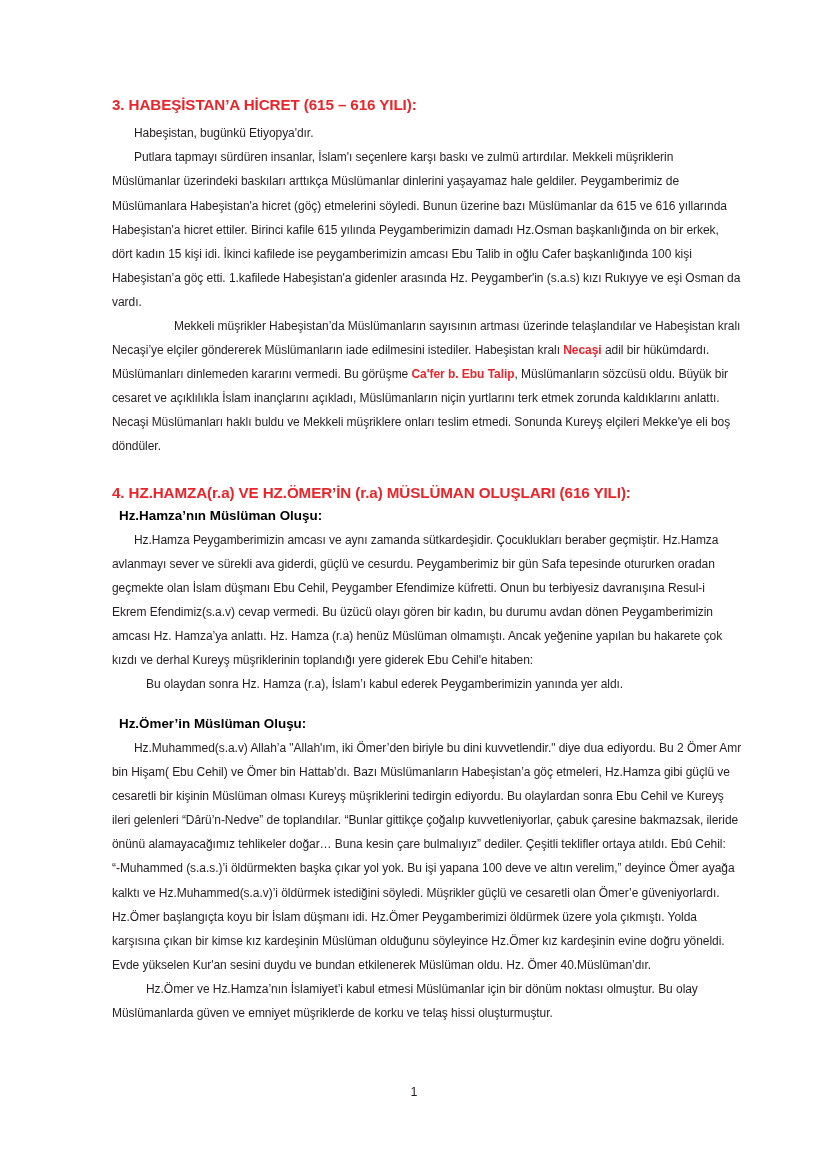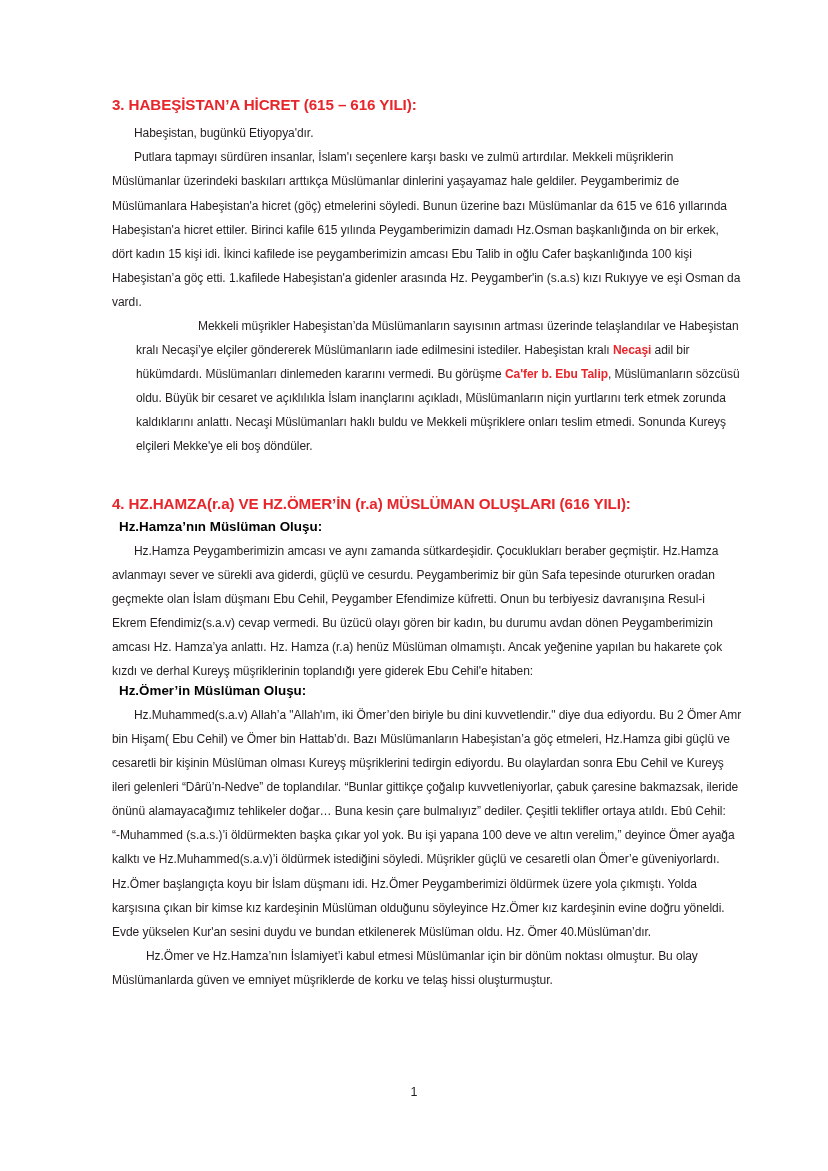--- a/index.html
+++ b/index.html
@@ -33,46 +33,47 @@
   .h-main {
     font-size: 15.2px;
     font-weight: bold;
     color: #e8252a;
     letter-spacing: -0.1px;
     line-height: 1.2;
     margin: 0 0 7px 0;
     white-space: nowrap;
   }
   .h-main.second {
-    margin-top: 36px;
+    margin-top: 25px;
     margin-bottom: 6px;
   }
   .h-sub {
     font-size: 13.4px;
     font-weight: bold;
     color: #000000;
     line-height: 1.25;
     margin: 0 0 3px 0;
     padding-left: 7px;
   }
   .h-sub.spaced {
+    margin-top: 20px;
   }
 
   
   p.para {
     font-size: 12px;
     line-height: 24.1px;
     color: #231f20;
     margin: 0;
     text-align: left;
     text-indent: 22px;
     letter-spacing: -0.05px;
   }
   p.para.noindent { text-indent: 0; }
-  p.para.bigindent { text-indent: 62px; margin-left: 24px; }
+  p.para.bigindent { text-indent: 62px; }
   p.para.midindent { text-indent: 34px; }
 
   .red {
     color: #e8252a;
     font-weight: bold;
   }
   .ital { font-style: italic; }
 
   
   .page-number {
@@ -99,20 +100,21 @@
 
     <p class="para bigindent"><span>Mekkeli müşrikler Habeşistan’da Müslümanların sayısının artması üzerinde telaşlandılar ve Habeşistan kralı Necaşi’ye elçiler göndererek Müslümanların iade edilmesini istediler. Habeşistan kralı </span><span class="red">Necaşi</span><span> adil bir hükümdardı. Müslümanları dinlemeden kararını vermedi. Bu görüşme </span><span class="red">Ca'fer b. Ebu Talip</span><span>, Müslümanların sözcüsü oldu. Büyük bir cesaret ve açıklılıkla İslam inançlarını açıkladı, Müslümanların niçin yurtlarını terk etmek zorunda kaldıklarını anlattı. Necaşi Müslümanları haklı buldu ve Mekkeli müşriklere onları teslim etmedi. Sonunda Kureyş elçileri Mekke'ye eli boş döndüler.</span></p>
 
     <h2 class="h-main second">4. HZ.HAMZA(r.a) VE HZ.ÖMER’İN (r.a) MÜSLÜMAN OLUŞLARI (616 YILI):</h2>
 
     <h3 class="h-sub">Hz.Hamza’nın Müslüman Oluşu:</h3>
 
     <p class="para">Hz.Hamza Peygamberimizin amcası ve aynı zamanda sütkardeşidir. Çocuklukları beraber geçmiştir. Hz.Hamza avlanmayı sever ve sürekli ava giderdi, güçlü ve cesurdu.  Peygamberimiz bir gün Safa tepesinde otururken oradan geçmekte olan İslam düşmanı Ebu Cehil, Peygamber Efendimize küfretti. Onun bu terbiyesiz davranışına Resul-i Ekrem Efendimiz(s.a.v) cevap vermedi. Bu üzücü olayı gören bir kadın, bu durumu avdan dönen Peygamberimizin amcası Hz. Hamza’ya anlattı. Hz. Hamza (r.a) henüz Müslüman olmamıştı. Ancak yeğenine yapılan bu hakarete çok kızdı ve derhal Kureyş müşriklerinin toplandığı yere giderek Ebu Cehil'e hitaben:</p>
 
 
+    <p class="para midindent">Bu olaydan sonra Hz. Hamza (r.a), İslam’ı kabul ederek Peygamberimizin yanında yer aldı.</p>
 
     <h3 class="h-sub spaced">Hz.Ömer’in Müslüman Oluşu:</h3>
 
     <p class="para">Hz.Muhammed(s.a.v) Allah’a "Allah'ım, iki Ömer’den biriyle bu dini kuvvetlendir." diye dua ediyordu. Bu 2 Ömer Amr bin Hişam( Ebu Cehil) ve Ömer bin Hattab’dı. Bazı Müslümanların Habeşistan’a göç etmeleri, Hz.Hamza gibi güçlü ve cesaretli bir kişinin Müslüman olması Kureyş müşriklerini tedirgin ediyordu. Bu olaylardan sonra Ebu Cehil ve Kureyş ileri gelenleri “Dârü’n-Nedve” de toplandılar. “Bunlar gittikçe çoğalıp kuvvetleniyorlar, çabuk çaresine bakmazsak, ileride önünü alamayacağımız tehlikeler doğar… Buna kesin çare bulmalıyız” dediler. Çeşitli teklifler ortaya atıldı. Ebû Cehil:</p>
 
     <p class="para noindent">“-Muhammed (s.a.s.)’i öldürmekten başka çıkar yol yok. Bu işi yapana 100 deve ve altın verelim,” deyince Ömer ayağa kalktı ve Hz.Muhammed(s.a.v)’i öldürmek istediğini söyledi. Müşrikler güçlü ve cesaretli olan Ömer’e güveniyorlardı. Hz.Ömer başlangıçta koyu bir İslam düşmanı idi. Hz.Ömer Peygamberimizi öldürmek üzere yola çıkmıştı. Yolda karşısına çıkan bir kimse kız kardeşinin Müslüman olduğunu söyleyince Hz.Ömer kız kardeşinin evine doğru yöneldi. Evde yükselen Kur'an sesini duydu ve bundan etkilenerek Müslüman oldu. Hz. Ömer 40.Müslüman’dır.</p>
 
     <p class="para midindent">Hz.Ömer ve Hz.Hamza’nın İslamiyet’i kabul etmesi Müslümanlar için bir dönüm noktası olmuştur. Bu olay Müslümanlarda güven ve emniyet müşriklerde de korku ve telaş hissi oluşturmuştur.</p>
 
   </div>

